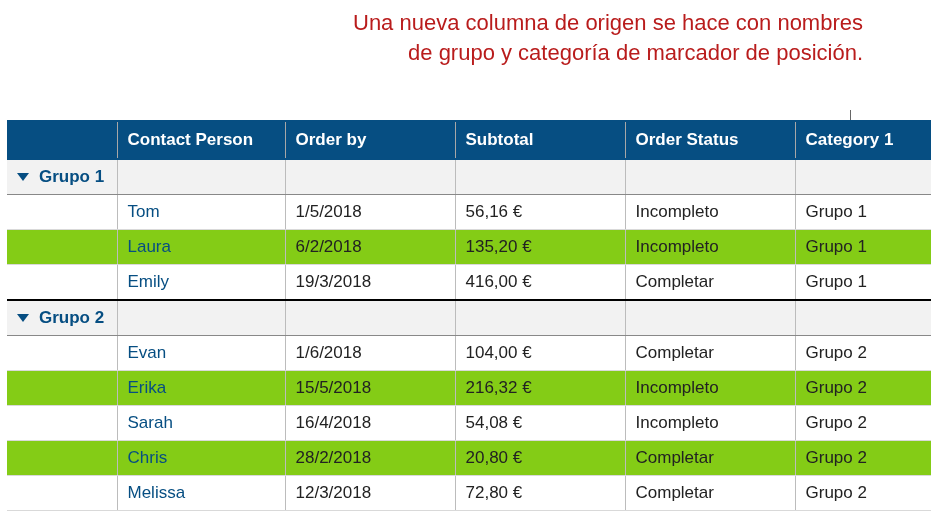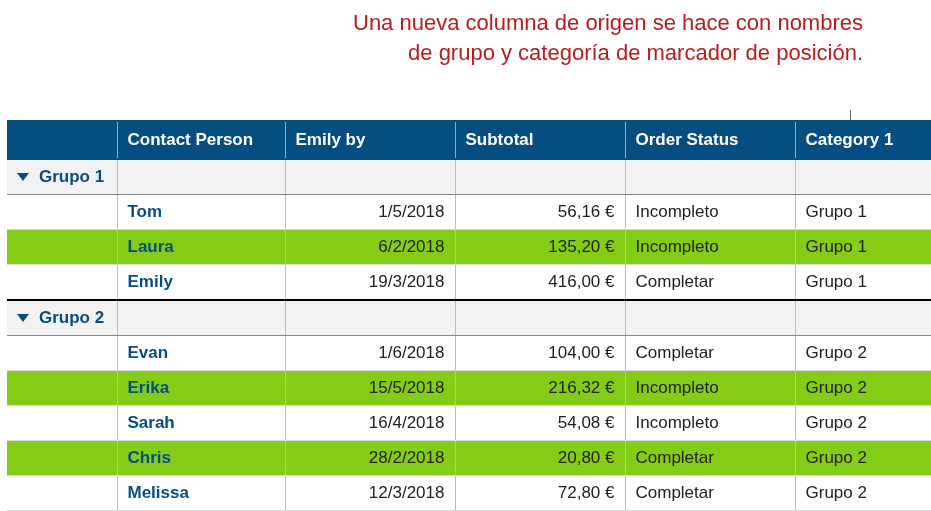--- a/index.html
+++ b/index.html
@@ -83,23 +83,23 @@
   }
   tr.row td {
     padding: 7px 10px;
     border-right: 1px solid #bcbcbc;
     border-bottom: 1px solid #d9d9d9;
     color: #222;
   }
   tr.row td:last-child { border-right: none; }
   tr.row td.contact {
     color: #064e82;
-    font-weight: 700;
-  }
-  tr.row td.num { text-align: right; }
+    font-weight: 400;
+  }
+  tr.row td.num { text-align: left; }
   tr.row.alt td { background: #84cc16; }
 </style>
 </head>
 <body>
 
 <div class="caption">Una nueva columna de origen se hace con nombres de grupo y categoría de marcador de posición.</div>
 <div class="leader"></div>
 
 <div class="tbl-wrap">
   <table>
@@ -108,21 +108,21 @@
         <col class="c2">
         <col class="c3">
         <col class="c4">
         <col class="c5">
         <col class="c6">
     </colgroup>
     <thead>
       <tr>
         <th></th>
         <th>Contact Person</th>
-        <th>Emily by</th>
+        <th>Order by</th>
         <th>Subtotal</th>
         <th>Order Status</th>
         <th>Category 1</th>
       </tr>
     </thead>
     <tbody>
 
       <tr class="group-row">
         <td>
           <span class="tri"></span><span>Grupo 1</span>

